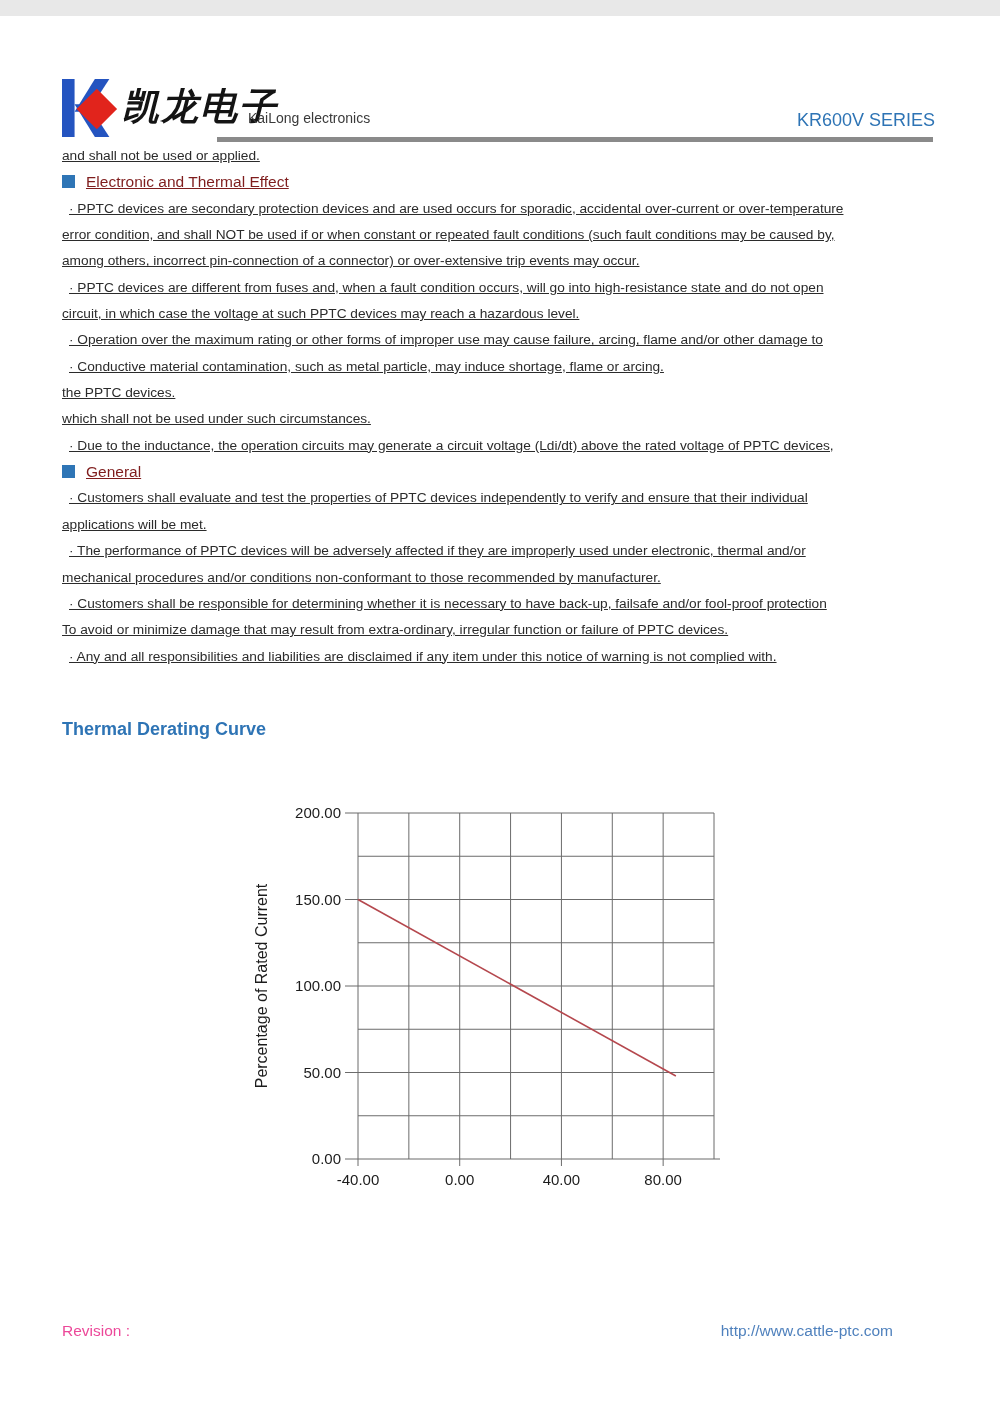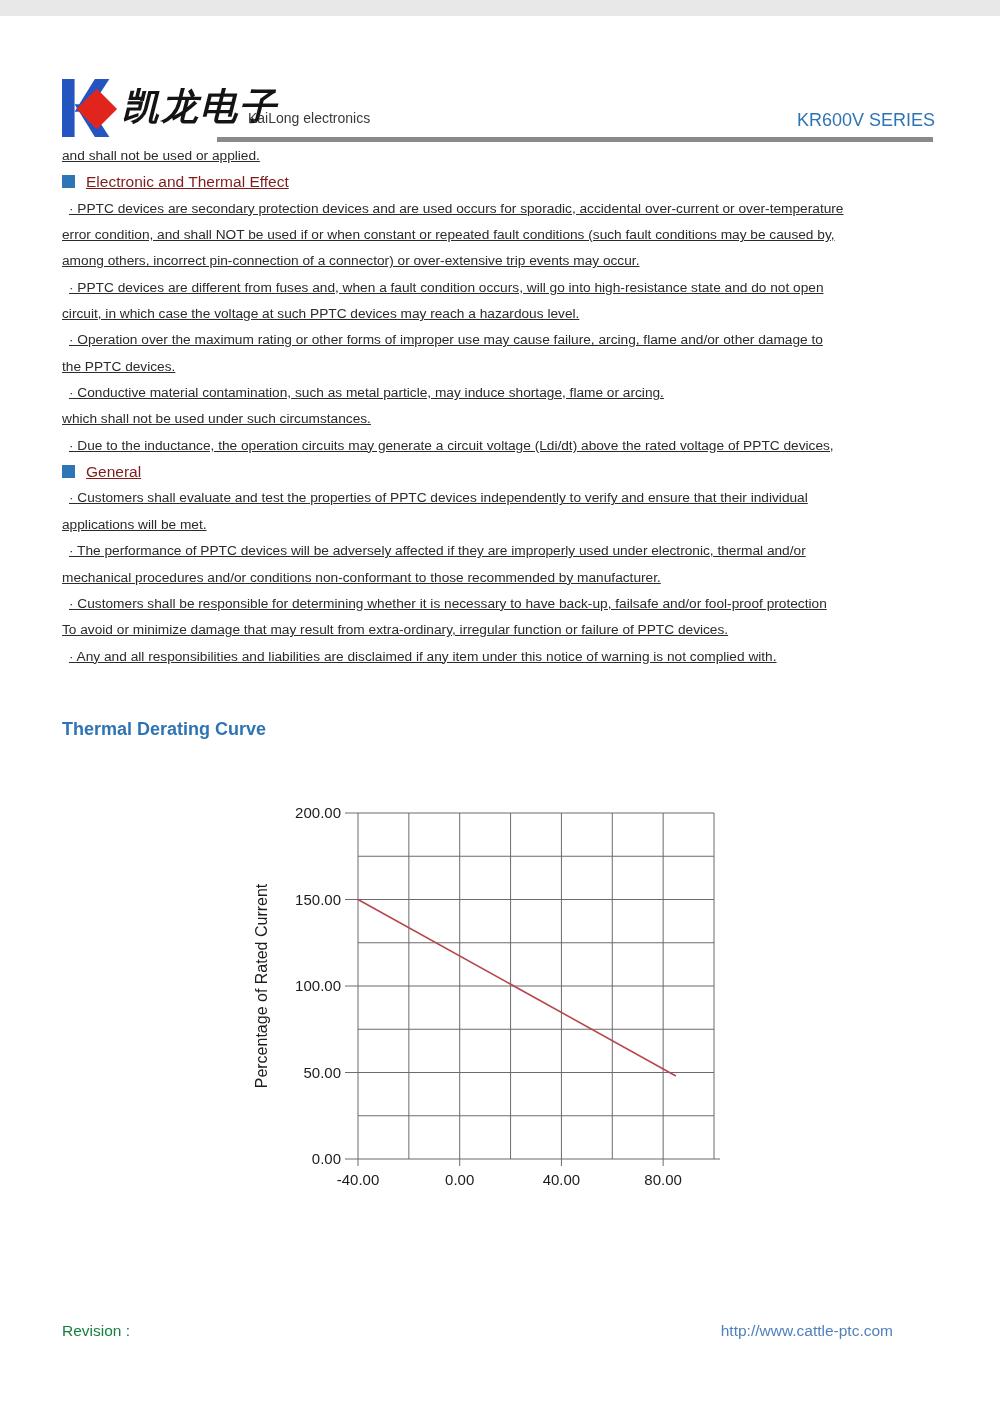--- a/index.html
+++ b/index.html
@@ -39,21 +39,21 @@
   
   .section-title {
     position:absolute; left:62px; top:703px; font-size:18px; font-weight:bold;
     color:#2e74b5; white-space:nowrap;
   }
   
   .chart-svg { position:absolute; left:0; top:760px; }
   .chart-svg text { font-family:"Liberation Sans", sans-serif; }
   
   .footer-revision {
-    position:absolute; left:62px; top:1306px; font-size:15.5px; color:#15803d;
+    position:absolute; left:62px; top:1306px; font-size:15.5px; color:#ec4899;
     white-space:nowrap;
   }
   .footer-url {
     position:absolute; right:107px; top:1306px; font-size:15.5px; color:#4f81bd;
     text-decoration:none; white-space:nowrap;
   }
 </style>
 </head>
 <body>
 
@@ -72,22 +72,22 @@
 
   <div class="notice">
     <div class="nl cont">and shall not be used or applied.</div>
     <div class="nl heading"><span class="sq"></span><span>Electronic and Thermal Effect</span></div>
     <div class="nl bullet">· PPTC devices are secondary protection devices and are used occurs for sporadic, accidental over-current or over-temperature</div>
     <div class="nl cont">error condition, and shall NOT be used if or when constant or repeated fault conditions (such fault conditions may be caused by,</div>
     <div class="nl cont">among others, incorrect pin-connection of a connector) or over-extensive trip events may occur.</div>
     <div class="nl bullet">· PPTC devices are different from fuses and, when a fault condition occurs, will go into high-resistance state and do not open</div>
     <div class="nl cont">circuit, in which case the voltage at such PPTC devices may reach a hazardous level.</div>
     <div class="nl bullet">· Operation over the maximum rating or other forms of improper use may cause failure, arcing, flame and/or other damage to</div>
+    <div class="nl bullet">· Conductive material contamination, such as metal particle, may induce shortage, flame or arcing.</div>
     <div class="nl cont">the PPTC devices.</div>
-    <div class="nl bullet">· Conductive material contamination, such as metal particle, may induce shortage, flame or arcing.</div>
     <div class="nl cont">which shall not be used under such circumstances.</div>
     <div class="nl bullet">· Due to the inductance, the operation circuits may generate a circuit voltage (Ldi/dt) above the rated voltage of PPTC devices,</div>
     <div class="nl heading"><span class="sq"></span><span>General</span></div>
     <div class="nl bullet">· Customers shall evaluate and test the properties of PPTC devices independently to verify and ensure that their individual</div>
     <div class="nl cont">applications will be met.</div>
     <div class="nl bullet">· The performance of PPTC devices will be adversely affected if they are improperly used under electronic, thermal and/or</div>
     <div class="nl cont">mechanical procedures and/or conditions non-conformant to those recommended by manufacturer.</div>
     <div class="nl bullet">· Customers shall be responsible for determining whether it is necessary to have back-up, failsafe and/or fool-proof protection</div>
     <div class="nl cont">To avoid or minimize damage that may result from extra-ordinary, irregular function or failure of PPTC devices.</div>
     <div class="nl bullet">· Any and all responsibilities and liabilities are disclaimed if any item under this notice of warning is not complied with.</div>

